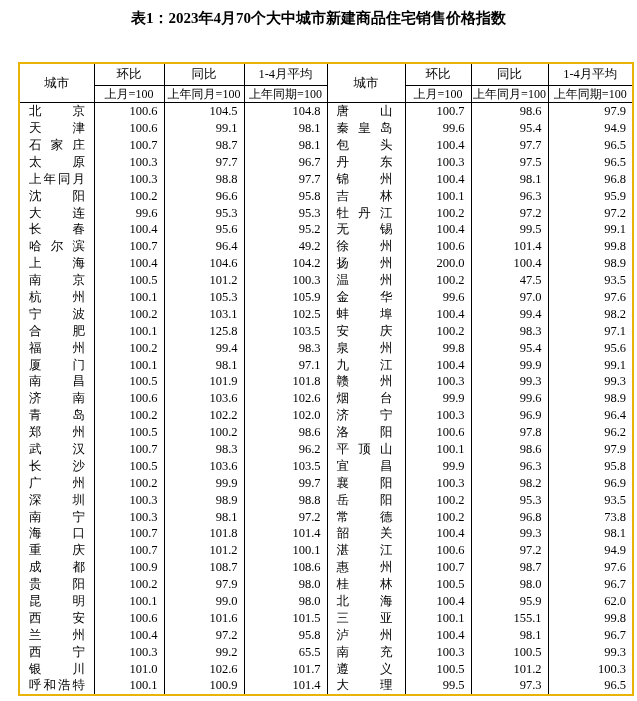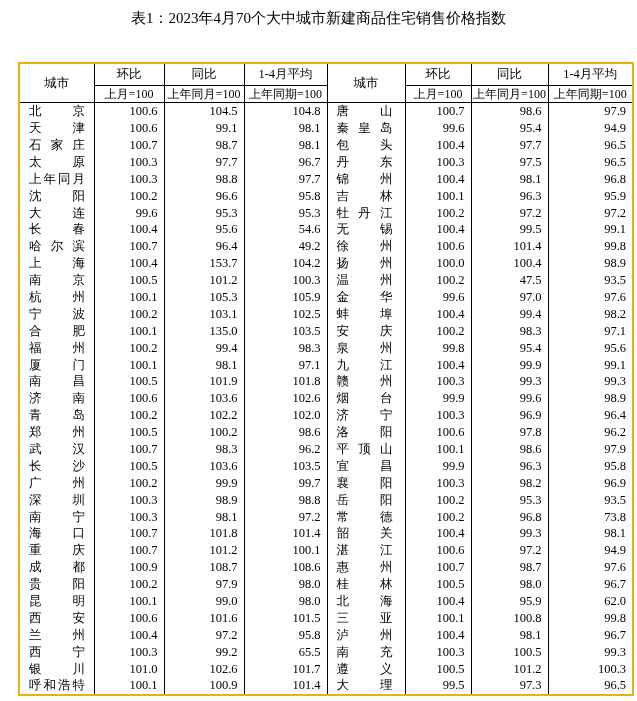--- a/index.html
+++ b/index.html
@@ -2,21 +2,21 @@
 <html><head>
 <meta charset="utf-8">
 <style>
   html,body{margin:0;padding:0;background:#fff;}
   body{
     width:637px;height:701px;overflow:hidden;position:relative;
     font-family:"Liberation Serif","DejaVu Serif",serif;color:#000;
   }
   .title{
     position:absolute;top:8px;left:0;width:637px;
-    text-align:center;font-weight:normal;font-size:15px;line-height:20px;
+    text-align:center;font-weight:bold;font-size:15px;line-height:20px;
   }
   table.idx{
     position:absolute;left:18px;top:62px;
     width:614px;table-layout:fixed;border-collapse:collapse;
     border:2px solid #eab308;
     font-size:12.5px;line-height:1;
   }
   thead th{
     border:1px solid #000;
     font-weight:normal;text-align:center;padding:0;
@@ -141,43 +141,43 @@
         <td class="num">95.3</td>
         <td class="city"><span class="city-name">牡丹江</span></td>
         <td class="num">100.2</td>
         <td class="num">97.2</td>
         <td class="num">97.2</td>
       </tr>
       <tr>
         <td class="city"><span class="city-name">长春</span></td>
         <td class="num">100.4</td>
         <td class="num">95.6</td>
-        <td class="num">54.6</td>
+        <td class="num">95.2</td>
         <td class="city"><span class="city-name">无锡</span></td>
         <td class="num">100.4</td>
         <td class="num">99.5</td>
         <td class="num">99.1</td>
       </tr>
       <tr>
         <td class="city"><span class="city-name">哈尔滨</span></td>
         <td class="num">100.7</td>
         <td class="num">96.4</td>
         <td class="num">49.2</td>
         <td class="city"><span class="city-name">徐州</span></td>
         <td class="num">100.6</td>
         <td class="num">101.4</td>
         <td class="num">99.8</td>
       </tr>
       <tr>
         <td class="city"><span class="city-name">上海</span></td>
         <td class="num">100.4</td>
-        <td class="num">153.7</td>
+        <td class="num">104.6</td>
         <td class="num">104.2</td>
         <td class="city"><span class="city-name">扬州</span></td>
-        <td class="num">100.0</td>
+        <td class="num">200.0</td>
         <td class="num">100.4</td>
         <td class="num">98.9</td>
       </tr>
       <tr>
         <td class="city"><span class="city-name">南京</span></td>
         <td class="num">100.5</td>
         <td class="num">101.2</td>
         <td class="num">100.3</td>
         <td class="city"><span class="city-name">温州</span></td>
         <td class="num">100.2</td>
@@ -200,21 +200,21 @@
         <td class="num">103.1</td>
         <td class="num">102.5</td>
         <td class="city"><span class="city-name">蚌埠</span></td>
         <td class="num">100.4</td>
         <td class="num">99.4</td>
         <td class="num">98.2</td>
       </tr>
       <tr>
         <td class="city"><span class="city-name">合肥</span></td>
         <td class="num">100.1</td>
-        <td class="num">135.0</td>
+        <td class="num">125.8</td>
         <td class="num">103.5</td>
         <td class="city"><span class="city-name">安庆</span></td>
         <td class="num">100.2</td>
         <td class="num">98.3</td>
         <td class="num">97.1</td>
       </tr>
       <tr>
         <td class="city"><span class="city-name">福州</span></td>
         <td class="num">100.2</td>
         <td class="num">99.4</td>
@@ -374,21 +374,21 @@
         <td class="num">95.9</td>
         <td class="num">62.0</td>
       </tr>
       <tr>
         <td class="city"><span class="city-name">西安</span></td>
         <td class="num">100.6</td>
         <td class="num">101.6</td>
         <td class="num">101.5</td>
         <td class="city"><span class="city-name">三亚</span></td>
         <td class="num">100.1</td>
-        <td class="num">100.8</td>
+        <td class="num">155.1</td>
         <td class="num">99.8</td>
       </tr>
       <tr>
         <td class="city"><span class="city-name">兰州</span></td>
         <td class="num">100.4</td>
         <td class="num">97.2</td>
         <td class="num">95.8</td>
         <td class="city"><span class="city-name">泸州</span></td>
         <td class="num">100.4</td>
         <td class="num">98.1</td>

